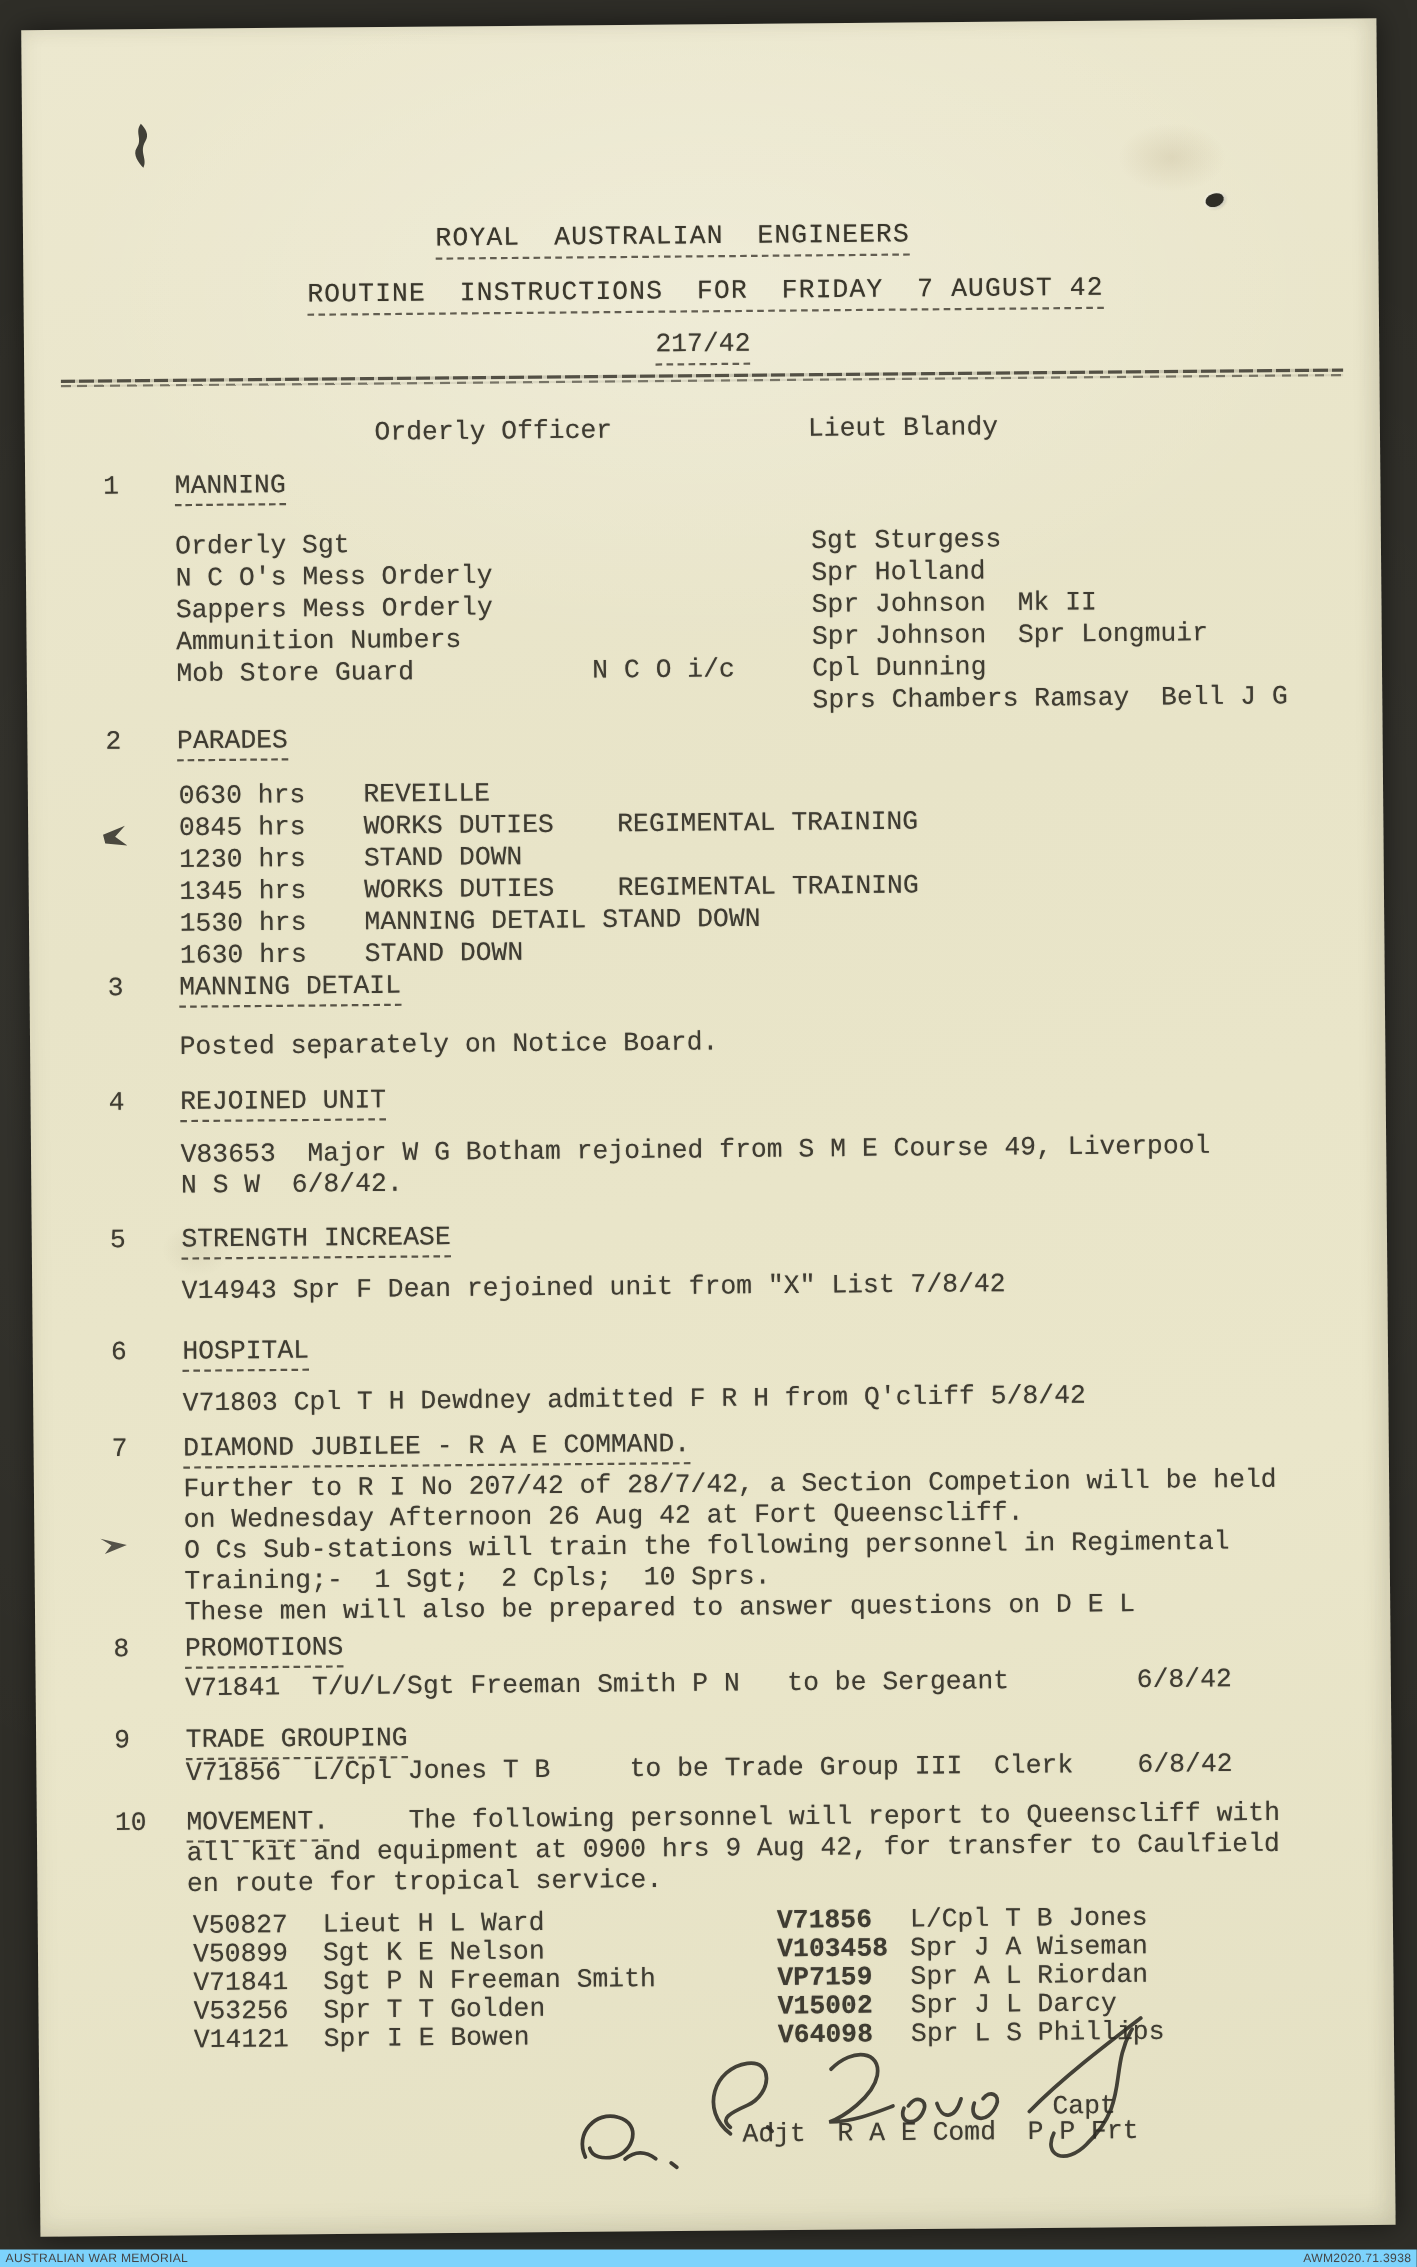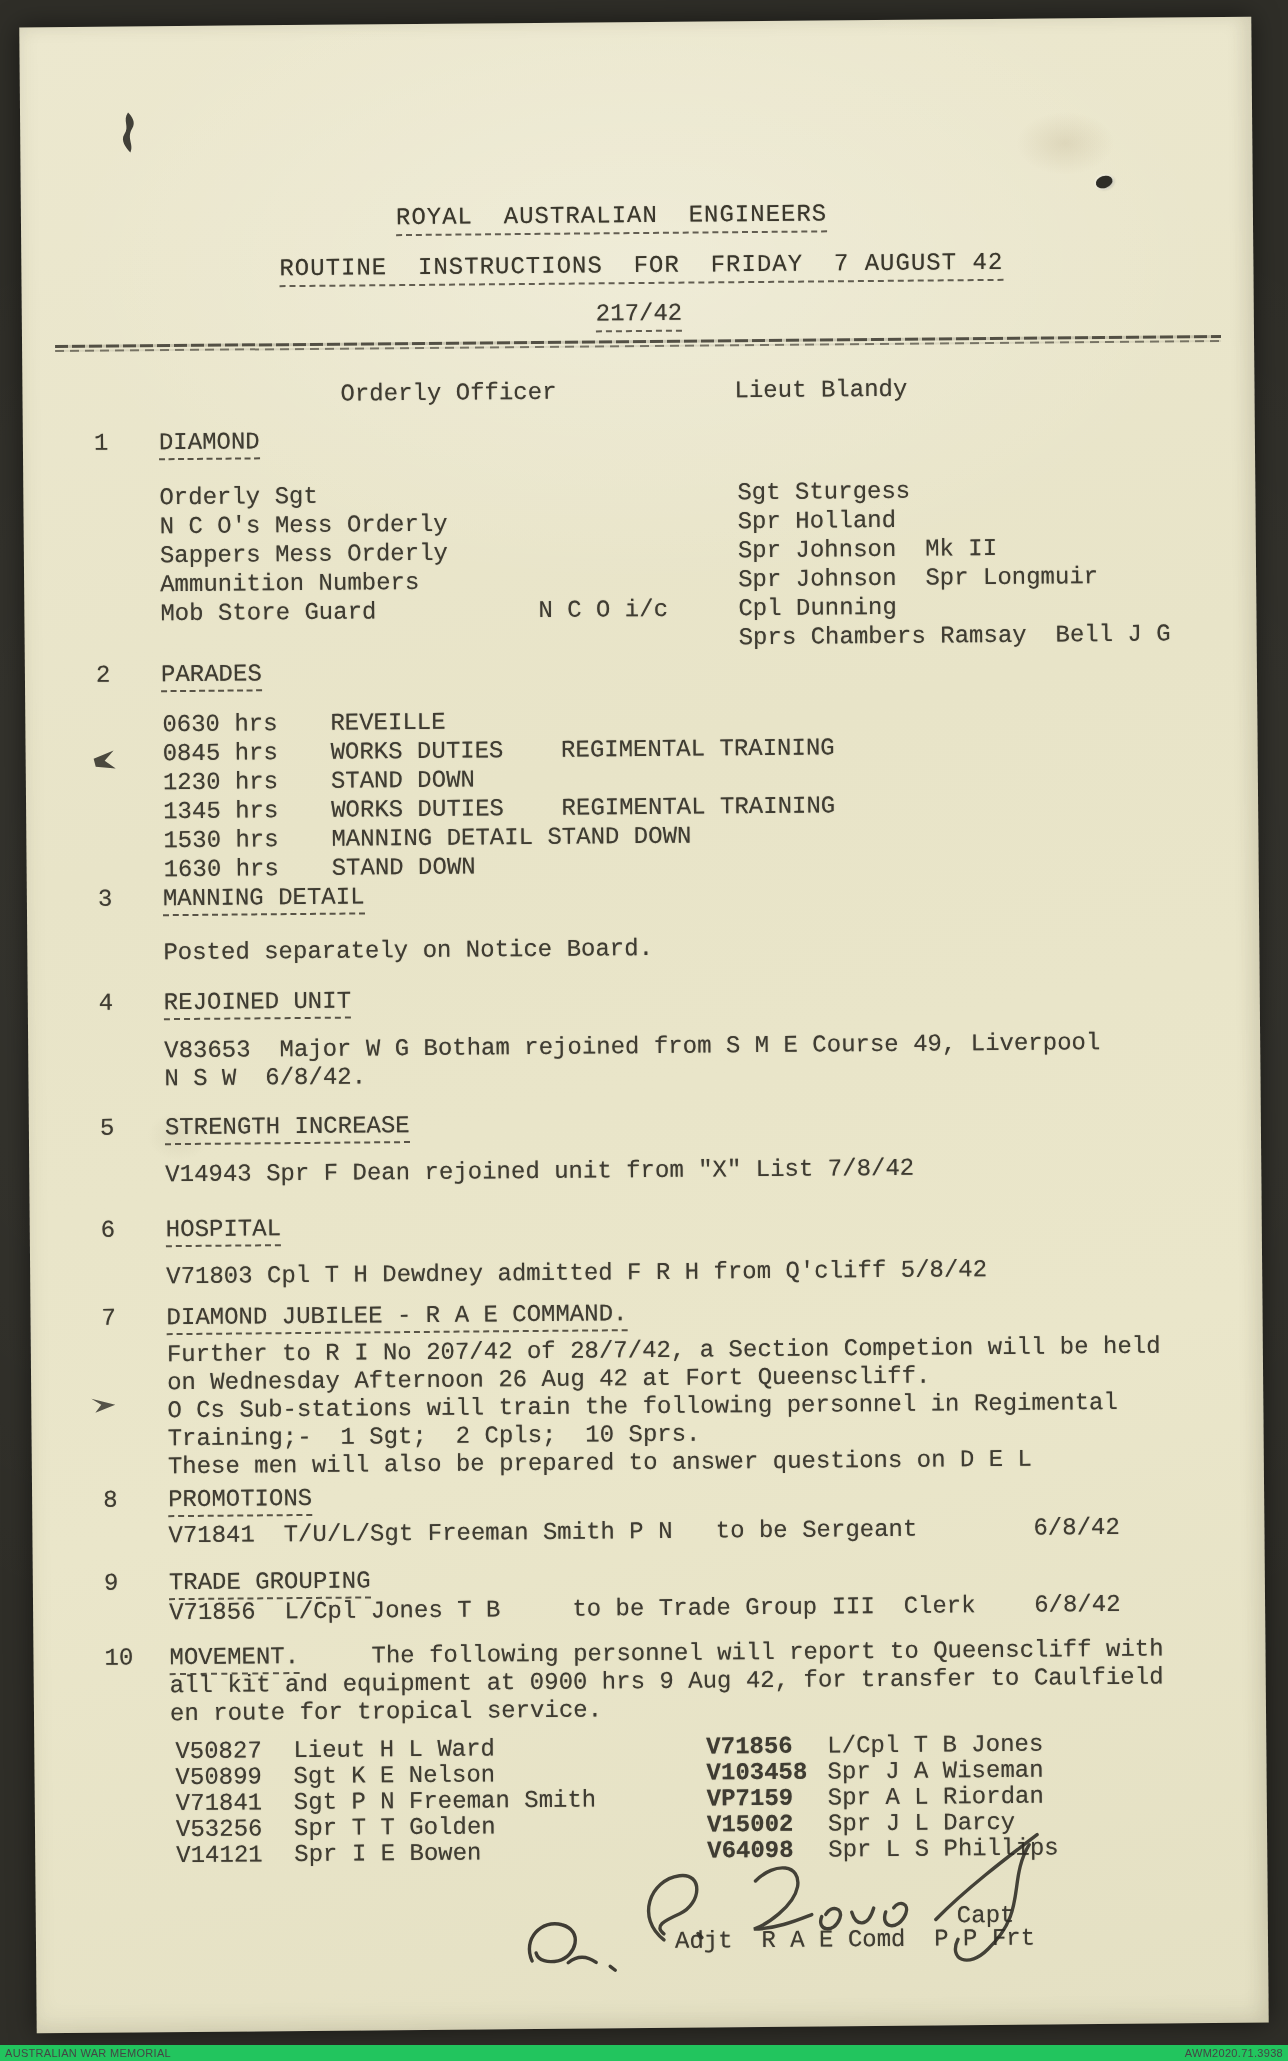--- a/index.html
+++ b/index.html
@@ -42,21 +42,21 @@
   .duty-val{position:absolute;left:578px;top:0;}
   .parade-act{position:absolute;left:168px;top:0;}
   .mv-name{position:absolute;left:118px;top:0;}
   .mv-reg2{position:absolute;left:531px;top:0;font-weight:bold;}
   .mv-name2{position:absolute;left:652px;top:0;}
   .date-col{position:absolute;left:865px;top:0;}
   .intro1{position:absolute;left:267px;top:0;}
   .ink{position:absolute;pointer-events:none;}
   .archive-strip{
     position:absolute;left:0;top:2045px;width:1288px;height:16px;
-    background:#22c55e;display:flex;justify-content:space-between;align-items:center;
+    background:#7dd3fc;display:flex;justify-content:space-between;align-items:center;
     padding:0 5px;box-sizing:border-box;
     font-family:"Liberation Sans","DejaVu Sans",sans-serif;font-size:11px;color:#454545;letter-spacing:0.3px;
   }
   .hole{
     position:absolute;left:1075px;top:158px;width:17px;height:12px;border-radius:50%;
     background:#2e2d27;transform:rotate(-18deg);
     box-shadow:0 0 0 2px rgba(255,255,255,0.25), 1px 1px 3px rgba(0,0,0,0.3);
   }
 </style>
 </head>
@@ -68,21 +68,21 @@
   <div class="t titleline" style="left:258px;top:231px;"><span class="inb typed-u">ROUTINE  INSTRUCTIONS  FOR  FRIDAY  7 AUGUST 42</span></div>
   <div class="t" style="left:574px;top:279px;"><span class="inb typed-u">217/42</span></div>
   <div class="divider"></div>
   <div class="row" style="left:318px;top:357px;">
     <span class="t" style="position:static;">Orderly Officer</span>
     <span class="t" style="left:394px;top:0;">Lieut Blandy</span>
   </div>
 
   <div class="row" style="left:71px;top:404px;">
     <span class="t num">1</span>
-    <span class="t sec-head"><span class="inb head-u">DIAMOND</span></span>
+    <span class="t sec-head"><span class="inb head-u">MANNING</span></span>
   </div>
   <div class="row" style="left:136px;top:459px;">
     <span class="t" style="position:static;">Orderly Sgt</span>
     <span class="t duty-val">Sgt Sturgess</span>
   </div>
   <div class="row" style="left:136px;top:488px;">
     <span class="t" style="position:static;">N C O's Mess Orderly</span>
     <span class="t duty-val">Spr Holland</span>
   </div>
   <div class="row" style="left:136px;top:517px;">

